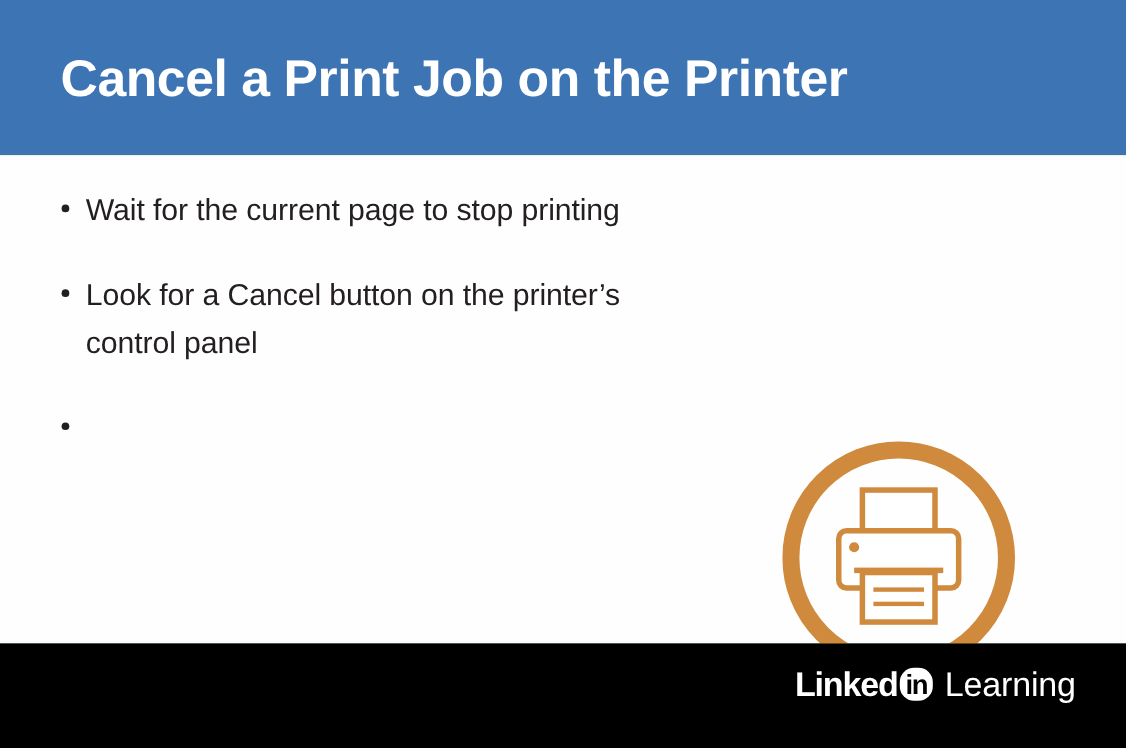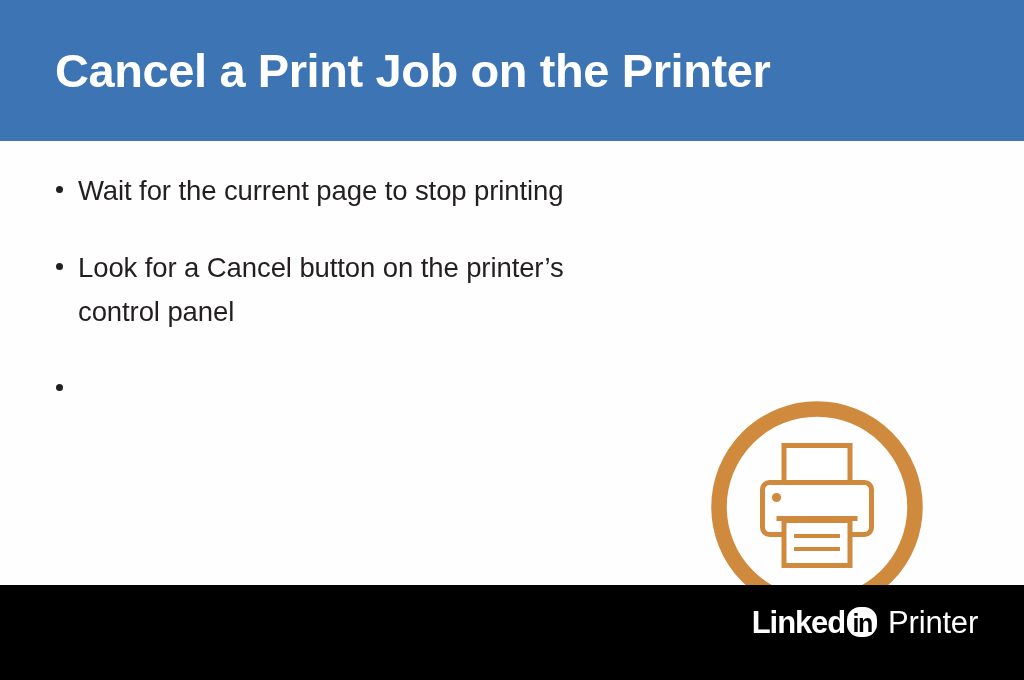--- a/index.html
+++ b/index.html
@@ -187,17 +187,17 @@
     </div>
 
   </div>
 
   <div class="footer-bar">
     <div class="ll-logo">
       <span class="ll-linked">Linked</span>
       <span class="ll-in-box">
         <span class="ll-in-text">in</span>
       </span>
-      <span class="ll-learning">Printer</span>
+      <span class="ll-learning">Learning</span>
     </div>
   </div>
 
 </div>
 
 </body></html>

